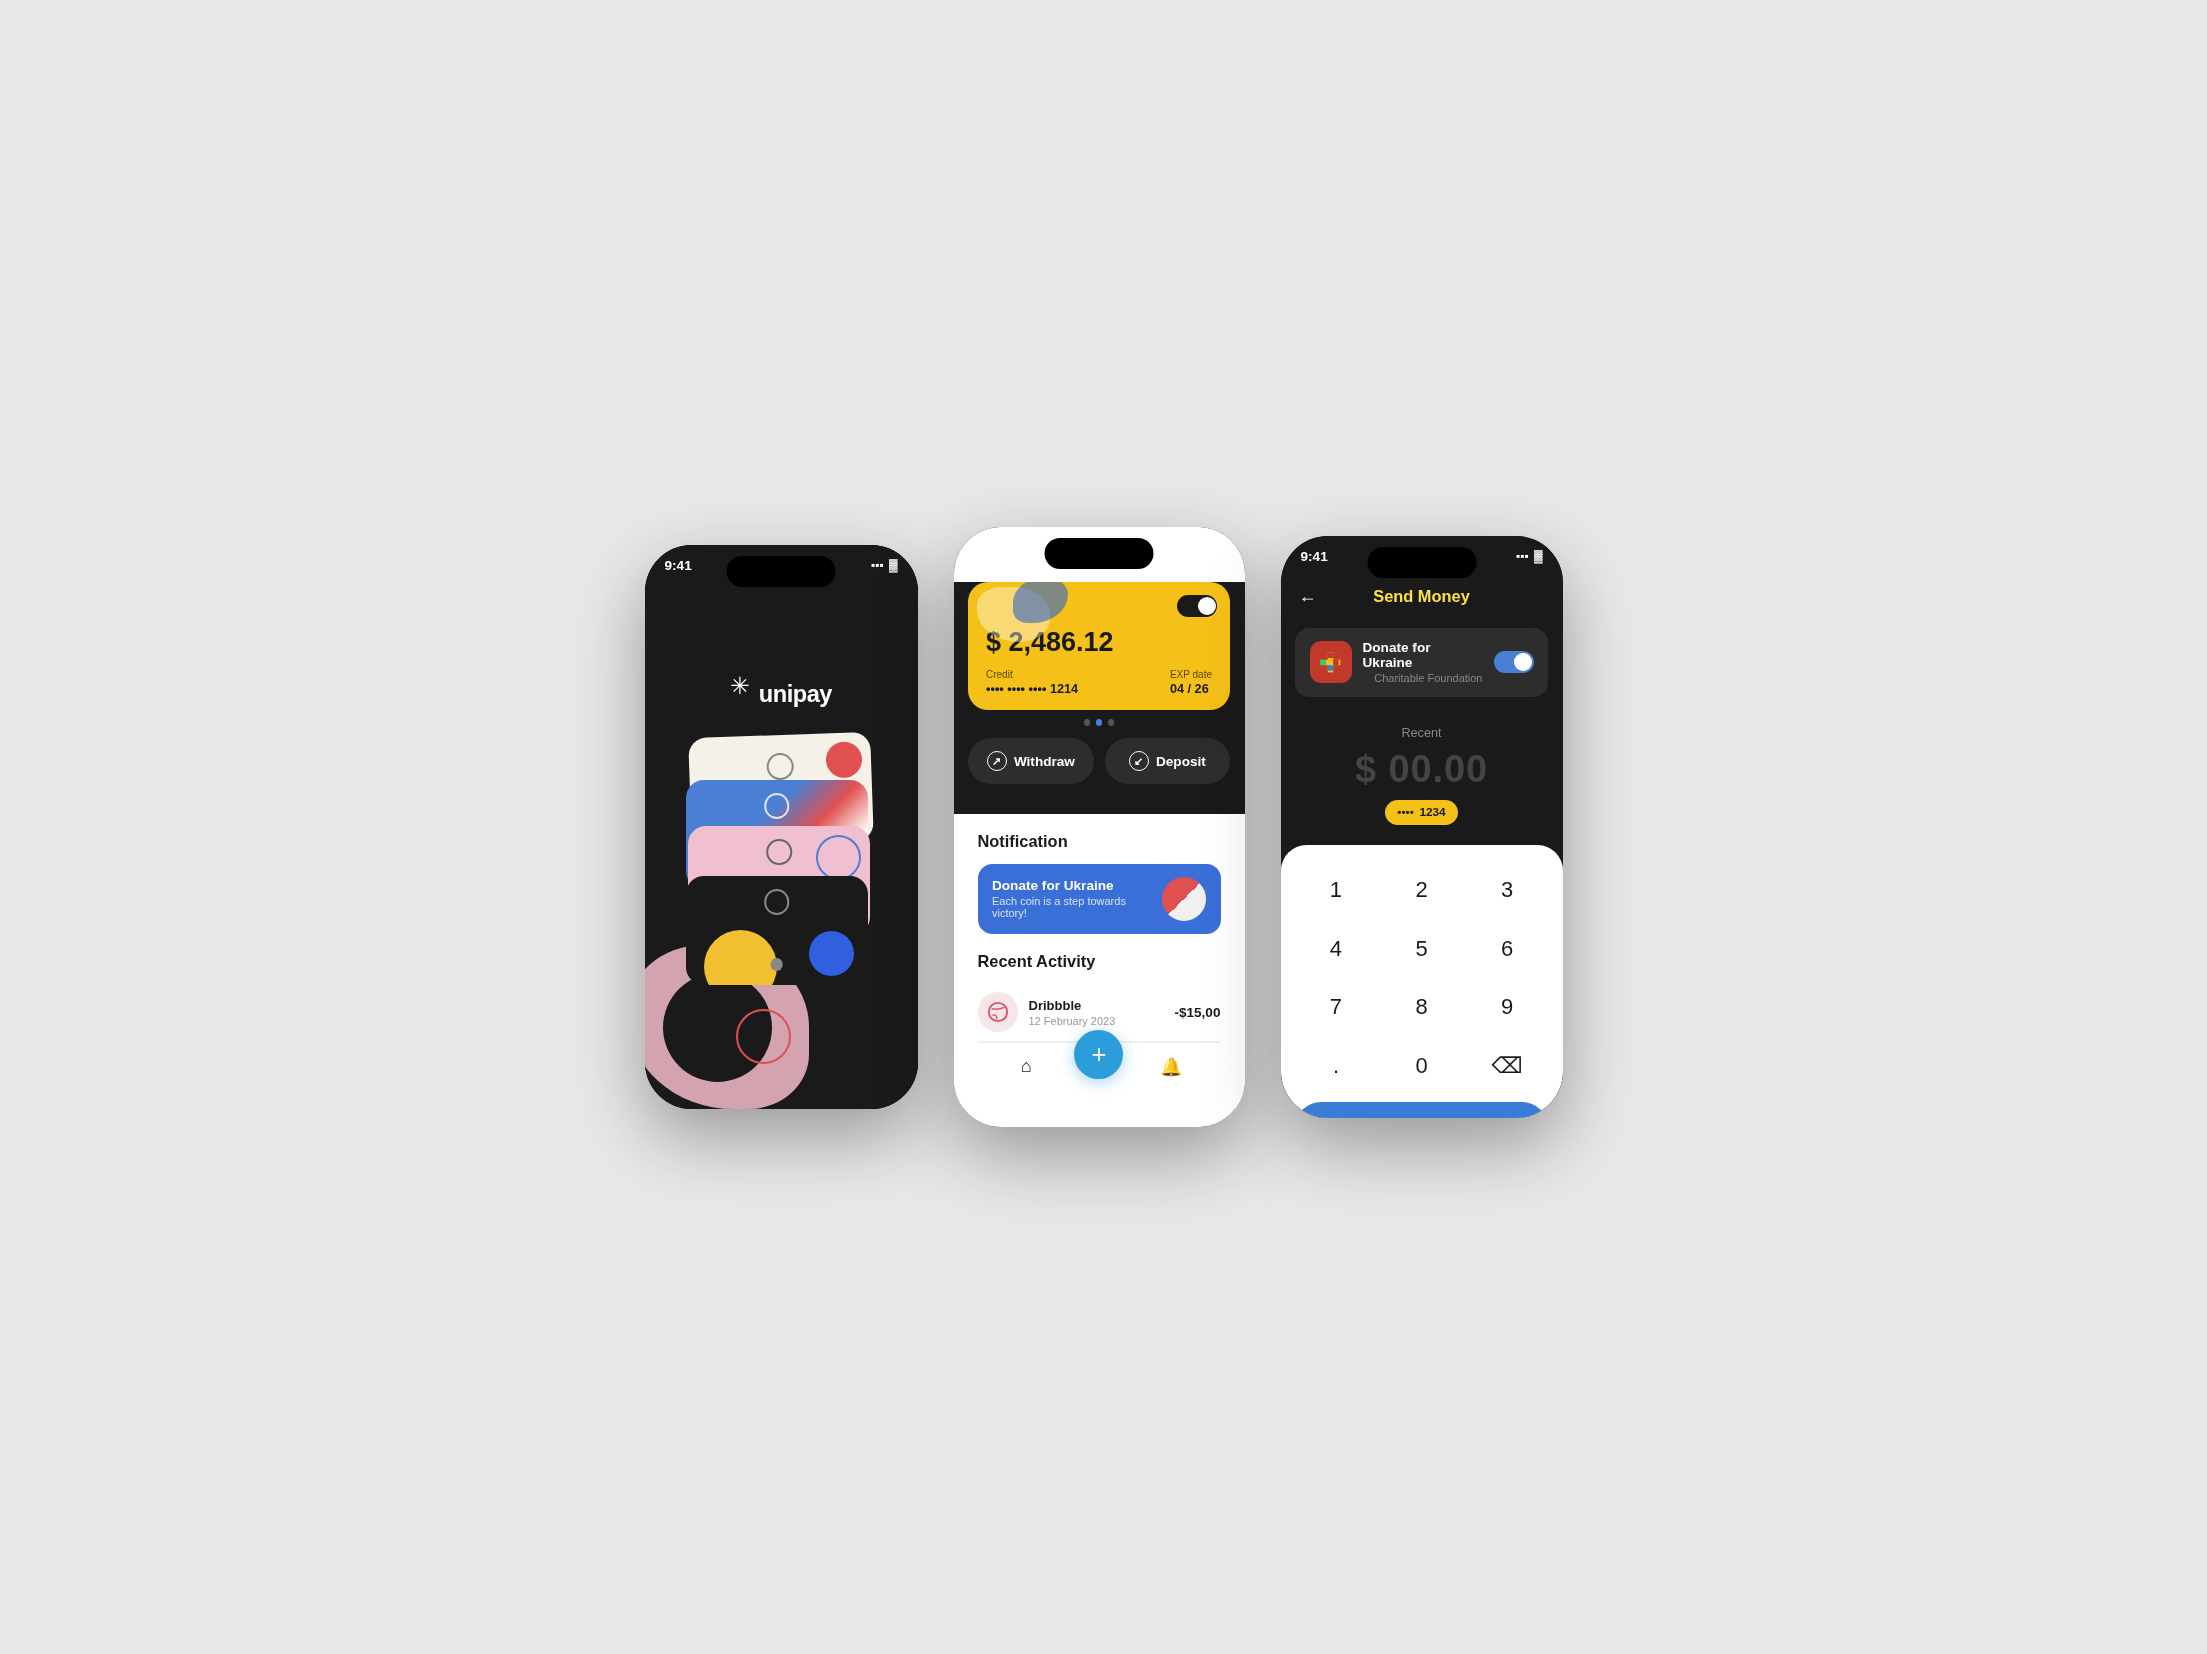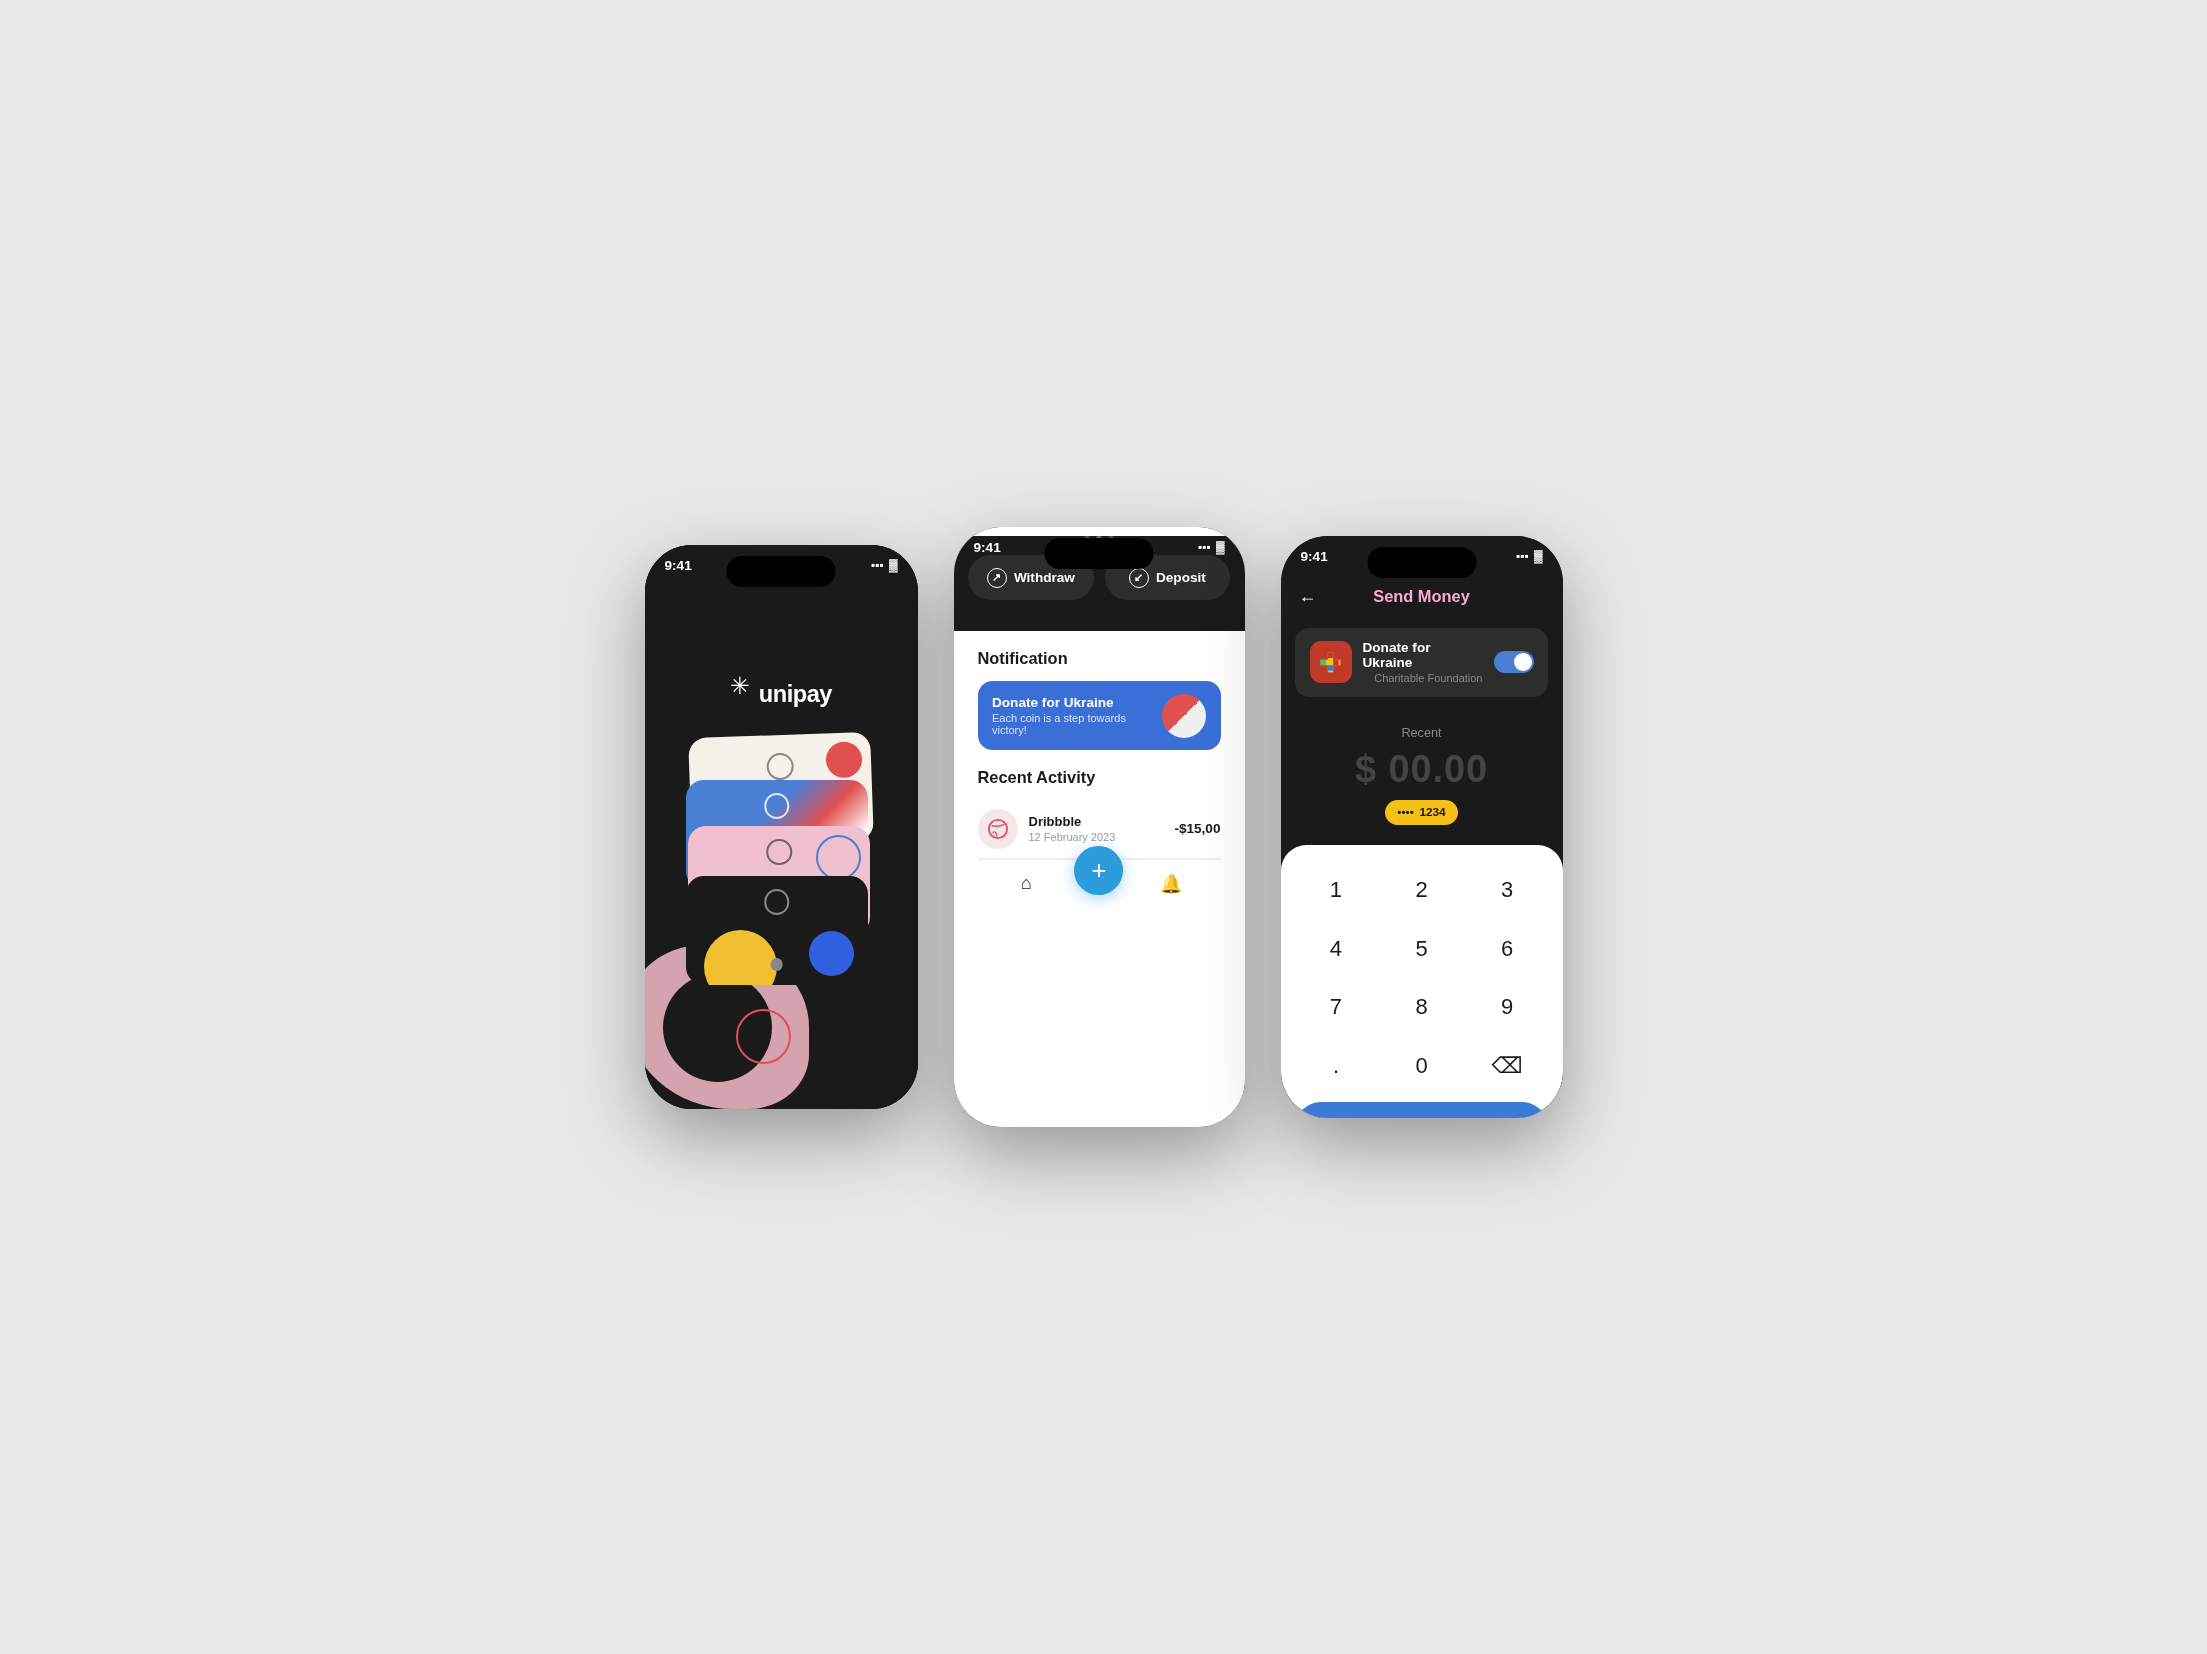--- a/index.html
+++ b/index.html
@@ -453,21 +453,21 @@
       font-size: 18px;
       cursor: pointer;
       position: absolute;
       left: 18px;
     }
     .send-money-title {
       flex: 1;
       text-align: center;
       font-size: 16.4px;
       font-weight: 600;
-      color: #f9a8d4;
+      color: #fde047;
     }
 
     .recipient-card {
       margin: 7.3px 14.5px;
       background: #2d2d2d;
       border-radius: 14.5px;
       padding: 12.7px 14.5px;
       display: flex;
       align-items: center;
       gap: 11px;
@@ -659,20 +659,38 @@
 
       <div class="phone2-top">
         <div class="status-bar">
           <span class="status-time">9:41</span>
           <div class="status-icons">
             <span>▪▪▪</span>
             <span>▓</span>
           </div>
         </div>
 
+        <div class="balance-card">
+          <div class="card-blob-white"></div>
+          <div class="card-blob-blue"></div>
+          <div class="card-toggle">
+            <div class="card-toggle-knob"></div>
+          </div>
+          <div class="card-balance">$ 2,486.12</div>
+          <div class="card-details">
+            <div>
+              <div class="card-label">Credit</div>
+              <div class="card-value">•••• •••• •••• 1214</div>
+            </div>
+            <div>
+              <div class="card-label">EXP date</div>
+              <div class="card-value">04 / 26</div>
+            </div>
+          </div>
+        </div>
 
         <div class="card-dots">
           <div class="card-dot"></div>
           <div class="card-dot active"></div>
           <div class="card-dot"></div>
         </div>
 
         <div class="action-buttons">
           <button class="action-btn">
             <div class="action-btn-icon">↗</div>

